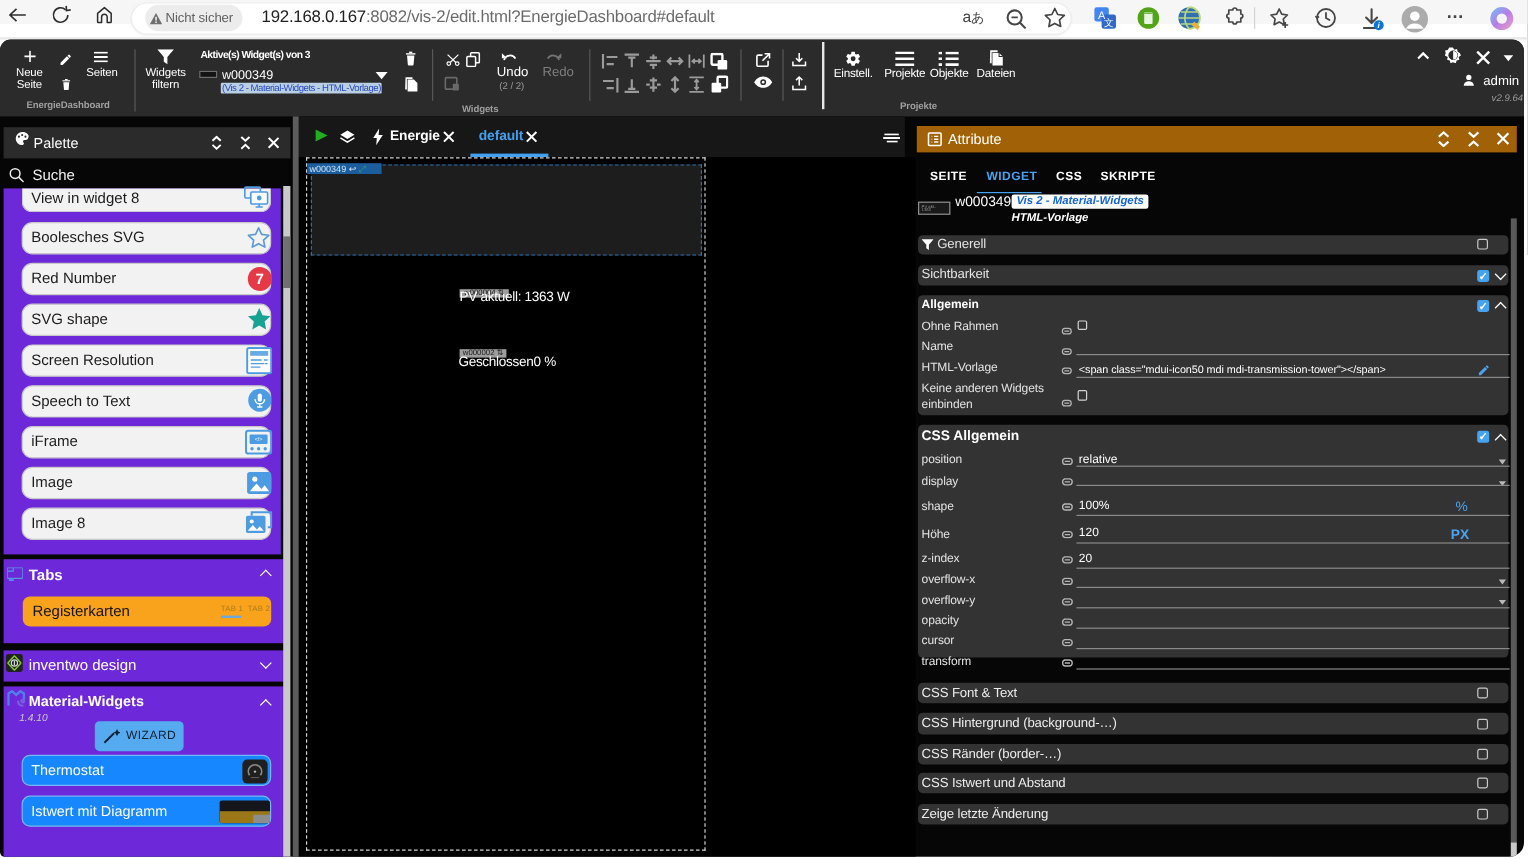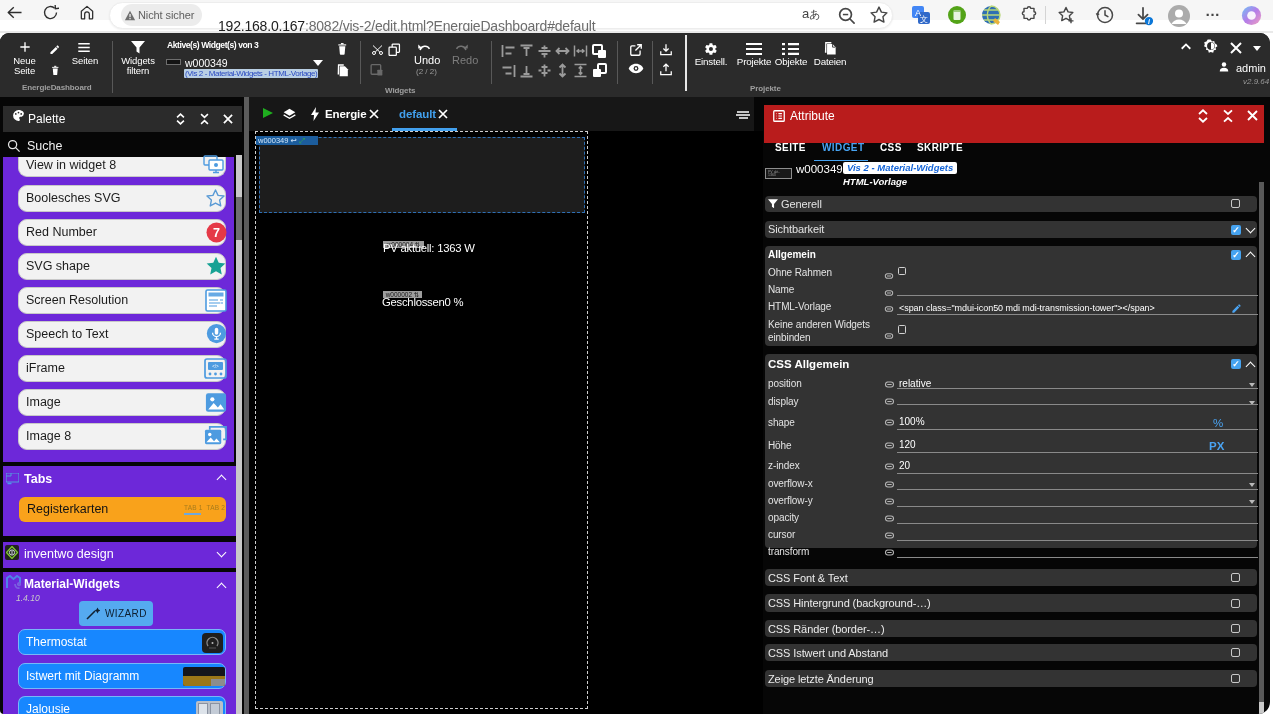--- a/index.html
+++ b/index.html
@@ -6,21 +6,21 @@
 html,body { width:1273px; height:716px; overflow:hidden; background:#fff;
   font-family:"Liberation Sans", sans-serif; }
 .abs { position:absolute; }
 #stage { position:relative; width:1273px; height:716px; }
 
 
 #chrome { position:absolute; left:0; top:0; width:1273px; height:20px; background:#f6f6f6; }
 #omni { position:absolute; left:109px; top:2px; width:784px; height:27px; background:#fff; border:1px solid #ededed; border-radius:14px; box-shadow:0 1px 2px rgba(0,0,0,.06); }
 #secchip { position:absolute; left:121px; top:4px; height:22px; border-radius:11px;
   background:#ececec; color:#606060; font-size:11px; line-height:22px; padding:0 8px 0 17px; letter-spacing:-0.1px; }
-#urltext { position:absolute; left:218px; top:14px; font-size:14px; color:#202020; line-height:24px; white-space:nowrap; letter-spacing:-0.2px;}
+#urltext { position:absolute; left:218px; top:1px; font-size:14px; color:#202020; line-height:24px; white-space:nowrap; letter-spacing:-0.2px;}
 #urltext span { color:#6c6c6c; }
 
 
 #app { position:absolute; left:0; top:33px; width:1270px; height:681px;
   background:#060606; border-radius:9px 10px 12px 4px; overflow:hidden; }
 #toolbar { position:absolute; left:0; top:0; width:1270px; height:64px; background:#2b2b2b; }
 .tbdiv { position:absolute; top:8px; width:1px; height:43px; background:#585858; }
 .tblabel { position:absolute; font-size:8px; font-weight:bold; color:#9f9f9f; letter-spacing:-0.1px;}
 .tbtxt { position:absolute; font-size:9.5px; color:#fff; text-align:center; line-height:10px; letter-spacing:-0.1px;}
 
@@ -32,21 +32,21 @@
   border:1px solid #c8c8c8; border-radius:9px; font-size:12.5px; color:#1c1c1c; line-height:25px; padding-left:7px;}
 .blue-item { position:absolute; left:15px; width:208px; height:26px; background:#1787ff;
   border:1px solid #77b7f8; border-radius:7px; font-size:12px; color:#fff; line-height:24px; padding-left:7px;}
 
 
 #tabbar { position:absolute; left:249px; top:64px; width:505px; height:34px; background:#171717; }
 #canvas { position:absolute; left:249px; top:98px; width:514px; height:583px; background:#000; }
 
 
 #attr { position:absolute; left:764px; top:64px; width:506px; height:617px; }
-#attrhead { position:absolute; left:0; top:8px; width:500px; height:38px; background:#b91c1c; }
+#attrhead { position:absolute; left:0; top:8px; width:500px; height:22px; background:#a16207; }
 .arow { position:absolute; left:1px; width:492px; background:#333; border-radius:4px; }
 .alabel { font-size:10px; color:#e3e3e3; letter-spacing:-0.1px; }
 .chkempty { position:absolute; width:9px; height:9px; border:1.6px solid #c9c9c9; border-radius:2px; }
 .chkblue { position:absolute; width:10px; height:10px; background:#46a3f0; border-radius:2px; color:#fff; font-size:9px; line-height:10px; text-align:center; font-weight:bold;}
 .chev { position:absolute; width:7px; height:7px; border-right:1.8px solid #fff; border-bottom:1.8px solid #fff; }
 .chev.up { transform:rotate(-135deg); }
 .chev.down { transform:rotate(45deg); }
 .ulin { position:absolute; height:1px; background:#8a8a8a; }
 .aval { position:absolute; font-size:10px; color:#fff; }
 .caret { position:absolute; width:0; height:0; border-left:3.5px solid transparent; border-right:3.5px solid transparent; border-top:4px solid #b9b9b9; }
@@ -421,26 +421,20 @@
         </div>
         <div class="blue-item" style="top:90.5px">Istwert mit Diagramm
           <div class="abs" style="left:164px;top:3px;width:42px;height:19px;background:#14161c;border-radius:2px;overflow:hidden">
             <div class="abs" style="left:2px;top:1px;font-size:3.5px;color:#d8d8d8">ISTW. MIT DIAGR.</div>
             <div class="abs" style="left:2px;top:5px;font-size:3.5px;color:#e8b832">● 123.4</div>
             <div class="abs" style="left:30px;top:5px;font-size:3.5px;color:#5a8ddb">■■■</div>
             <div class="abs" style="left:0;top:9px;width:42px;height:10px;background:#9b7718"></div>
             <div class="abs" style="left:28px;top:12px;width:14px;height:7px;background:#8d8d8d"></div>
           </div>
         </div>
-        <div class="blue-item" style="top:123.5px;height:21px;border-radius:7px 7px 0 0;border-bottom:none">Jalousie
-          <div class="abs" style="left:177px;top:4px;width:27px;height:17px;background:#b9bfc9;border-radius:2px 2px 0 0">
-            <div class="abs" style="left:2px;top:2px;width:10px;height:15px;background:#dde3ea;border:1px solid #8b93a2"></div>
-            <div class="abs" style="left:14px;top:2px;width:10px;height:15px;background:#c3cbd6;border:1px solid #8b93a2"></div>
-          </div>
-        </div>
       </div>
 
       <div class="abs" style="left:233px;top:58px;width:6px;height:559px;background:#c9c9c9"></div>
       <div class="abs" style="left:233px;top:100px;width:6px;height:43px;background:#6f6f6f"></div>
     </div>
     <div class="abs" style="left:243.5px;top:64px;width:5.5px;height:617px;background:#5c5c5c"></div>
     <div class="abs" style="left:251px;top:367px;width:3px;height:16.5px;background:#4b4b57;border-radius:2px"></div>
     <div class="abs" style="left:755.5px;top:366.5px;width:2.5px;height:16.5px;background:#9a9aa0;border-radius:2px"></div>
     <div id="tabbar">
       <div class="abs" style="left:14px;top:11px;width:0;height:0;border-left:10px solid #1fae1f;border-top:5.5px solid transparent;border-bottom:5.5px solid transparent"></div>

